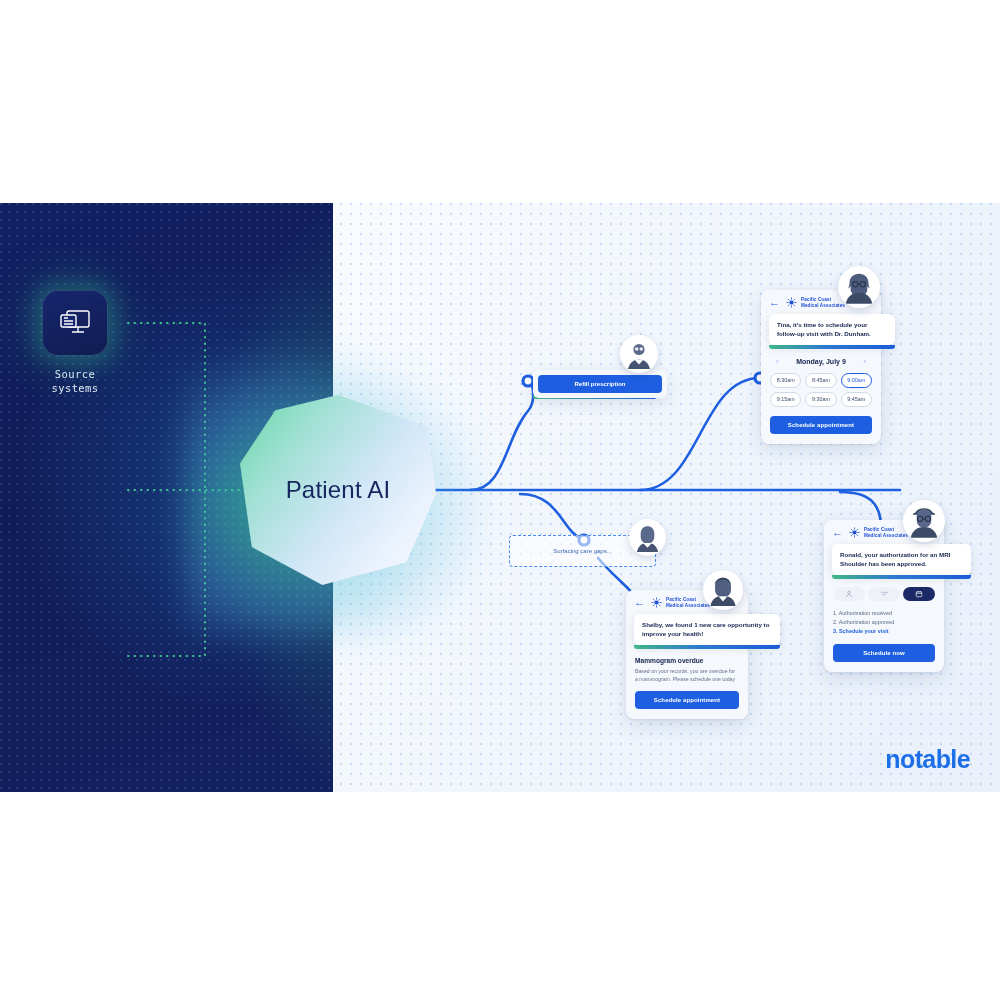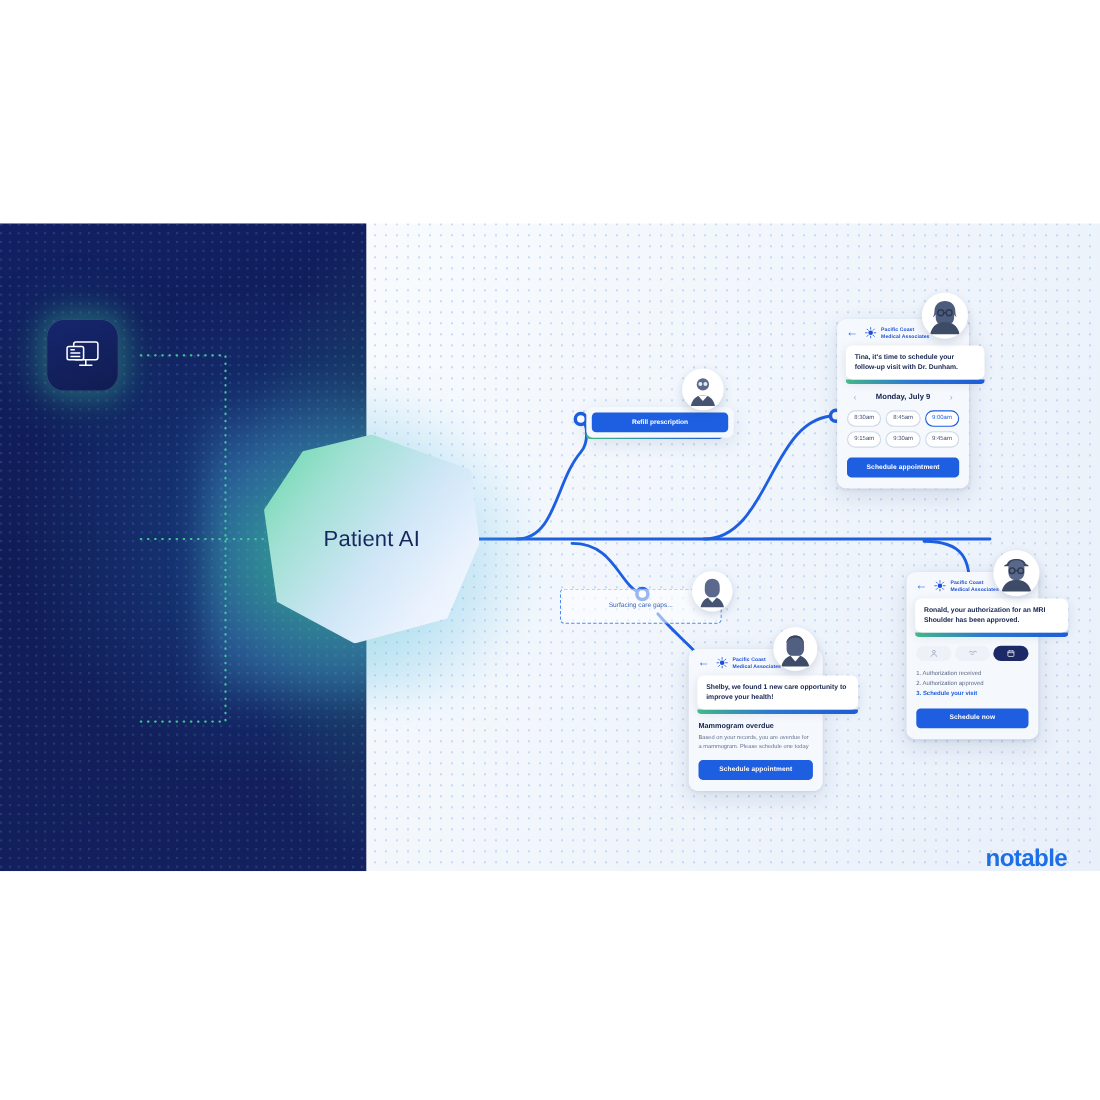--- a/index.html
+++ b/index.html
@@ -37,21 +37,21 @@
   
   .hex-wrap{position:absolute;left:240px;top:395px;width:196px;height:190px;}
   .hex-glow{position:absolute;left:-54px;top:-52px;width:304px;height:294px;
     background:radial-gradient(ellipse at 34% 56%, rgba(64,214,150,.62) 0%, rgba(84,186,226,.34) 42%, rgba(120,200,255,0) 72%);
     filter:blur(16px);}
   .hex{position:absolute;inset:0;
     background:linear-gradient(128deg,#63d8a6 0%,#9fe0d2 26%,#cfe6f7 55%,#eaf2fd 78%,#f7fbff 100%);
     clip-path:polygon(50% 0%,96% 17%,100% 52%,85% 88%,42% 100%,6% 80%,0% 36%,18% 8%);
     border-radius:34px;filter:blur(.2px);}
   .hex-label{position:absolute;inset:0;display:flex;align-items:center;justify-content:center;
-    color:#16265e;font-size:20px;letter-spacing:.2px;}
+    color:#16265e;font-size:24px;letter-spacing:.2px;}
 
   
   .wires{position:absolute;left:0;top:203px;width:1000px;height:589px;pointer-events:none;}
 
   
   .card{position:absolute;background:#f5f8fc;border-radius:8px;
     box-shadow:0 6px 20px rgba(25,55,110,.13),0 1px 3px rgba(25,55,110,.10);}
   .card-top{display:flex;align-items:center;gap:6px;padding:7px 8px 6px 8px;}
   .back-arrow{color:#2563eb;font-size:11px;line-height:1;}
   .brand{display:flex;align-items:center;gap:4px;}
@@ -90,21 +90,21 @@
   .pill{border-radius:4px;background:#1d5fe0;color:#fff;font-size:6px;font-weight:bold;
     text-align:center;padding:6px 0;}
   .dashed-box{position:absolute;border:1.3px dashed #4a8af0;border-radius:4px;background:rgba(255,255,255,.55);
     display:flex;align-items:center;justify-content:center;}
   .dashed-box span{font-size:6px;color:#3a64b4;}
 
   
   .avatar{position:absolute;border-radius:50%;background:#fff;
     box-shadow:0 3px 9px rgba(25,55,110,.18);display:flex;align-items:center;justify-content:center;overflow:hidden;}
 
-  .logo{position:absolute;right:30px;top:767px;color:#1d6fe8;font-size:22px;font-weight:bold;letter-spacing:-.6px;}
+  .logo{position:absolute;right:30px;top:745px;color:#1d6fe8;font-size:25px;font-weight:bold;letter-spacing:-.6px;}
 </style>
 </head>
 <body>
 
 <div id="stage">
 
   <div class="canvas">
     <div class="canvas-light"></div>
     <div class="canvas-dark"></div>
   </div>
@@ -112,20 +112,24 @@
   <div class="rail">
 
     <div class="rail-item rail-i1">
       <div class="tile">
         <svg width="34" height="32" viewBox="0 0 34 32" fill="none" stroke="#ffffff" stroke-width="1.4">
           <rect x="9" y="4" width="22" height="16" rx="2"></rect>
           <path d="M20 20v5M14 25h12"></path>
           <rect x="3" y="8" width="15" height="12" rx="1.6" fill="#16266d"></rect>
           <path d="M6 11h4M6 14h9M6 17h9"></path>
         </svg>
+      </div>
+      <div class="lbl">
+        <div>Source</div>
+        <div>systems</div>
       </div>
     </div>
 
 
   </div>
 
   <svg class="wires" style="z-index:2">
     <g stroke="#3ec98b" stroke-width="2" fill="none" stroke-linecap="round" stroke-dasharray="0.5 6">
       <path d="M128 120 H205 V287"></path>
       <path d="M128 287 H250"></path>

